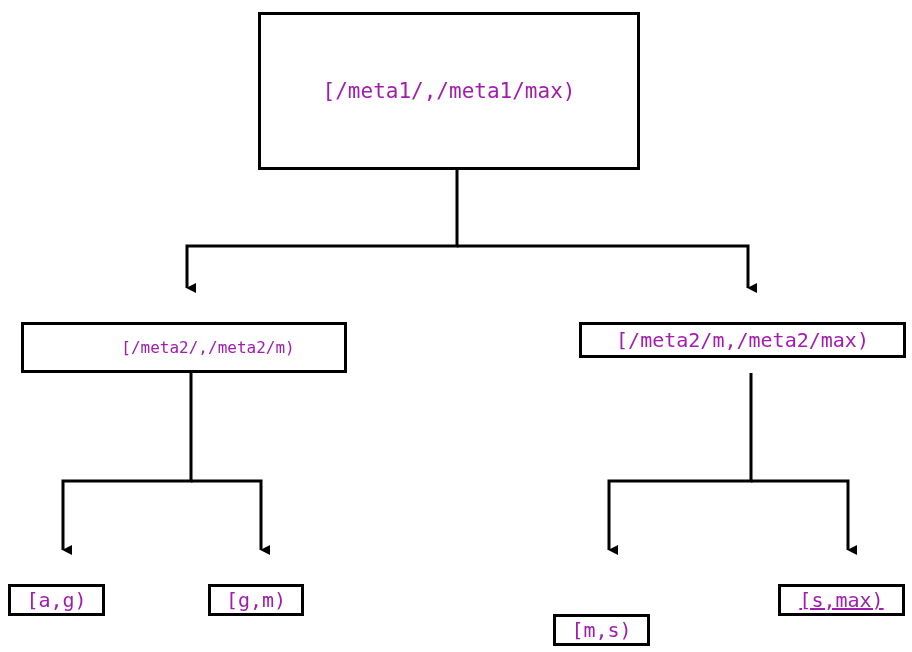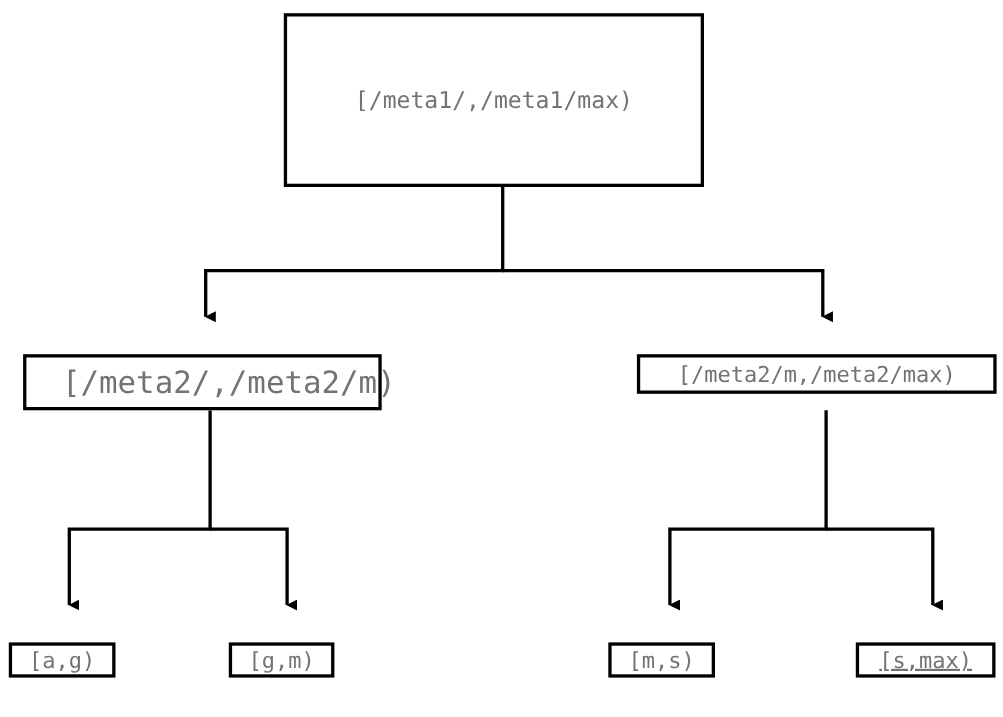--- a/index.html
+++ b/index.html
@@ -24,54 +24,54 @@
     height: 652px;
   }
   .node {
     position: absolute;
     box-sizing: border-box;
     border: 3px solid #000000;
     background: #ffffff;
     display: flex;
     align-items: center;
     justify-content: center;
-    color: #737373;
+    color: #a21caf;
     white-space: pre;
     letter-spacing: 0px;
   }
   .node-root {
     left: 258px;
     top: 12px;
     width: 382px;
     height: 158px;
     font-size: 21px;
   }
   .node-mid-left {
     left: 21px;
     top: 322px;
     width: 326px;
     height: 51px;
-    font-size: 28px;
+    font-size: 16px;
     padding-left: 48px;
   }
   .node-mid-right {
     left: 579px;
     top: 322px;
     width: 327px;
     height: 36px;
     font-size: 20px;
   }
   .node-leaf {
     top: 584px;
     height: 32px;
     font-size: 20px;
   }
   .leaf-ag    { left: 8px;   width: 97px;  }
   .leaf-gm    { left: 208px; width: 96px;  }
-  .leaf-ms    { left: 553px; width: 97px;  }
+  .leaf-ms    { left: 553px; width: 97px; margin-top: 30px;  }
   .leaf-smax  { left: 778px; width: 127px; text-decoration: underline; }
 </style>
 </head>
 <body>
 
 <div id="canvas">
 
   <svg id="edge-layer" viewBox="0 0 912 652" width="912" height="652" xmlns="http://www.w3.org/2000/svg">
     <defs>
       <marker id="arrowhead" markerWidth="12" markerHeight="12" refX="5" refY="9.2" orient="auto" markerUnits="userSpaceOnUse">

